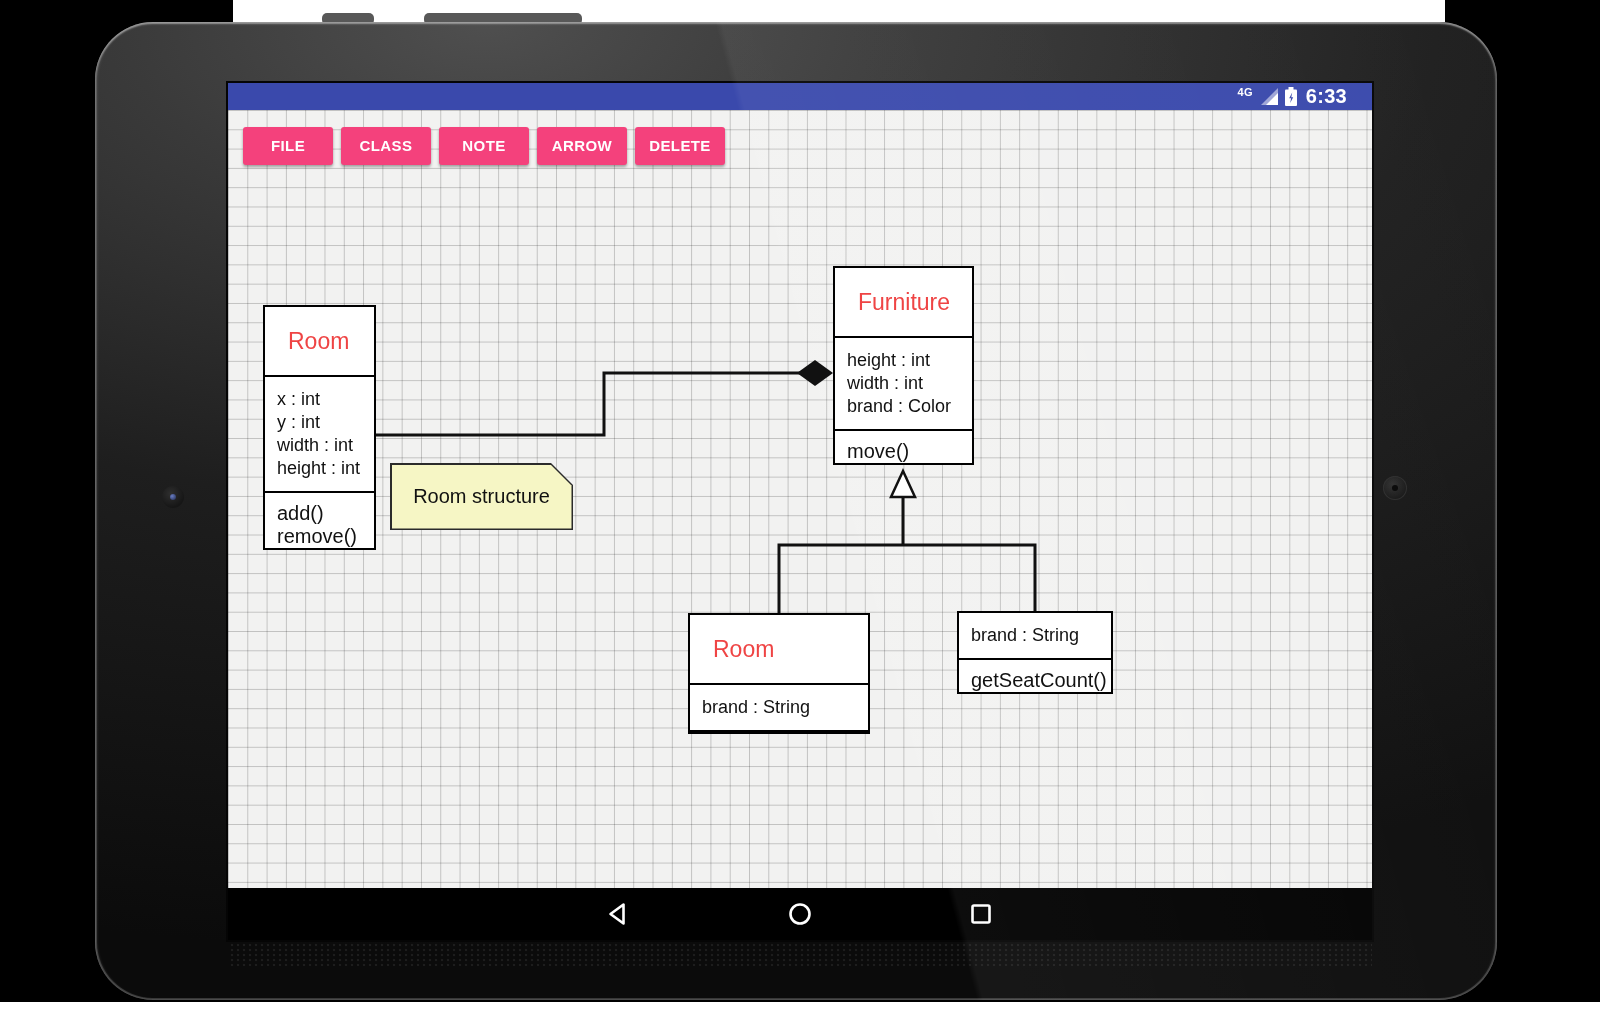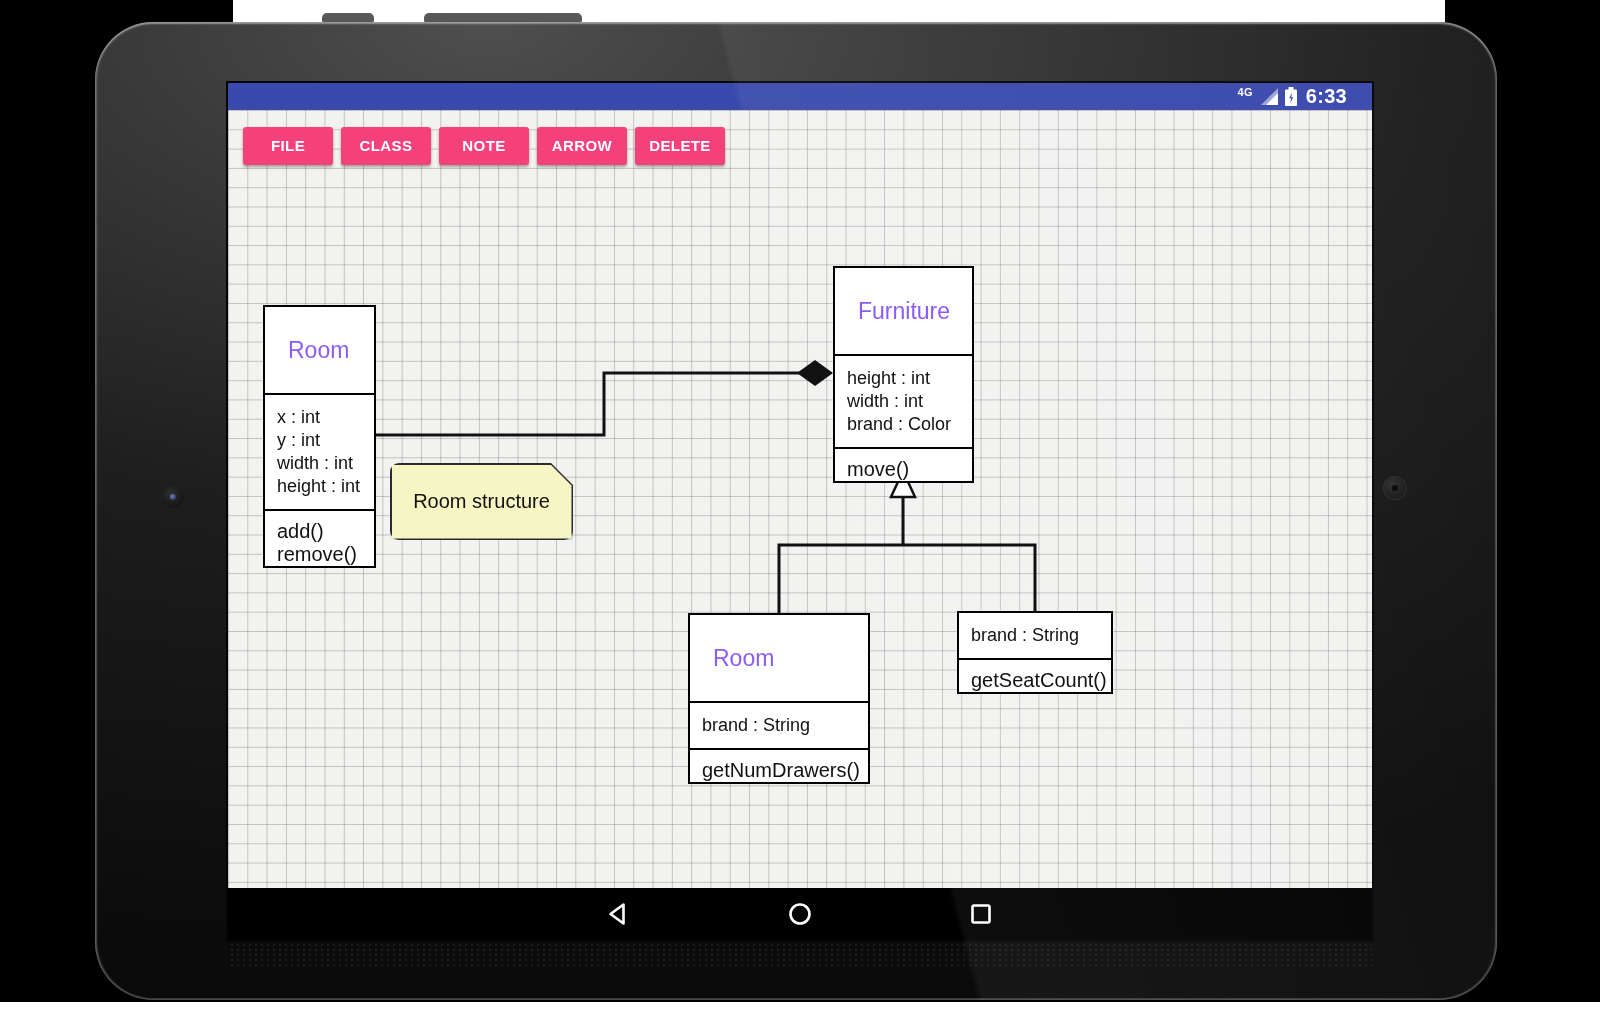--- a/index.html
+++ b/index.html
@@ -58,30 +58,30 @@
   .connectors { position:absolute; left:0; top:0; z-index:1; }
 
   
   .tool-btn { position:absolute; top:17px; width:90px; height:38px; background:#F4417C; color:#fff;
             border:none; border-radius:3px; font-family:"Liberation Sans",sans-serif;
             font-size:15px; font-weight:700; letter-spacing:.4px; line-height:38px;
             box-shadow:0 2px 3px rgba(0,0,0,.35); z-index:3; cursor:pointer; }
 
   
   .uml-class { position:absolute; background:#fff; border:2px solid #000; z-index:2; }
-  .uml-title { height:88px; display:flex; align-items:center; padding-left:23px;
-            font-size:23px; color:#8b5cf6; border-bottom:2.5px solid #000; }
+  .uml-title { height:70px; display:flex; align-items:center; padding-left:23px;
+            font-size:23px; color:#ef4444; border-bottom:2.5px solid #000; }
   .uml-attrs { padding:11px 10px 11px 12px; font-size:18px; line-height:23px; color:#111;
             border-bottom:2.5px solid #000; }
   .uml-methods { padding:9px 10px 0 12px; font-size:20px; line-height:23px; color:#111; }
 
   
-  .note { position:absolute; left:162px; top:353px; width:183px; height:77px; z-index:2;
+  .note { position:absolute; left:162px; top:353px; width:183px; height:67px; z-index:2;
             background:#2b2b2b; clip-path:polygon(0 0, 161px 0, 100% 22px, 100% 100%, 0 100%);
-            filter:drop-shadow(1px 1px 1px rgba(0,0,0,.25));border-radius:9px; }
+            filter:drop-shadow(1px 1px 1px rgba(0,0,0,.25)); }
   .note-inner { position:absolute; inset:1.5px; background:#F6F6C5;
             clip-path:polygon(0 0, 159px 0, 100% 21px, 100% 100%, 0 100%);
             display:flex; align-items:center; justify-content:center;
             font-size:20px; color:#111; }
 
   
   .nav-bar { position:relative; width:1144px; height:52px; background:#000; }
   .nav-btn { position:absolute; top:50%; transform:translate(-50%,-50%); cursor:pointer; }
   .nav-btn.back { left:391px; } .nav-btn.home { left:572px; } .nav-btn.recents { left:753px; }
 </style>
@@ -158,23 +158,20 @@
           <div class="uml-methods">
             <div>move()</div>
           </div>
         </div>
 
         <div class="uml-class" style="left:460px; top:503px; width:182px;">
           <div class="uml-title">Room</div>
           <div class="uml-attrs">
             <div>brand : String</div>
           </div>
-          <div class="uml-methods">
-            <div>getNumDrawers()</div>
-          </div>
         </div>
 
         <div class="uml-class" style="left:729px; top:501px; width:156px;">
           <div class="uml-attrs">
             <div>brand : String</div>
           </div>
           <div class="uml-methods">
             <div>getSeatCount()</div>
           </div>
         </div>

